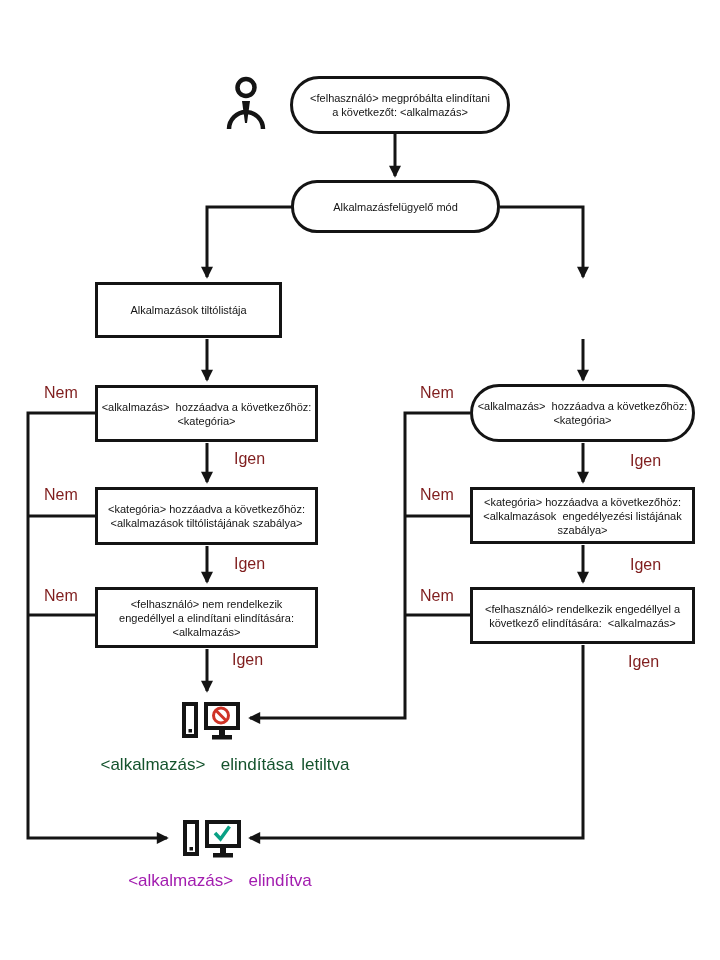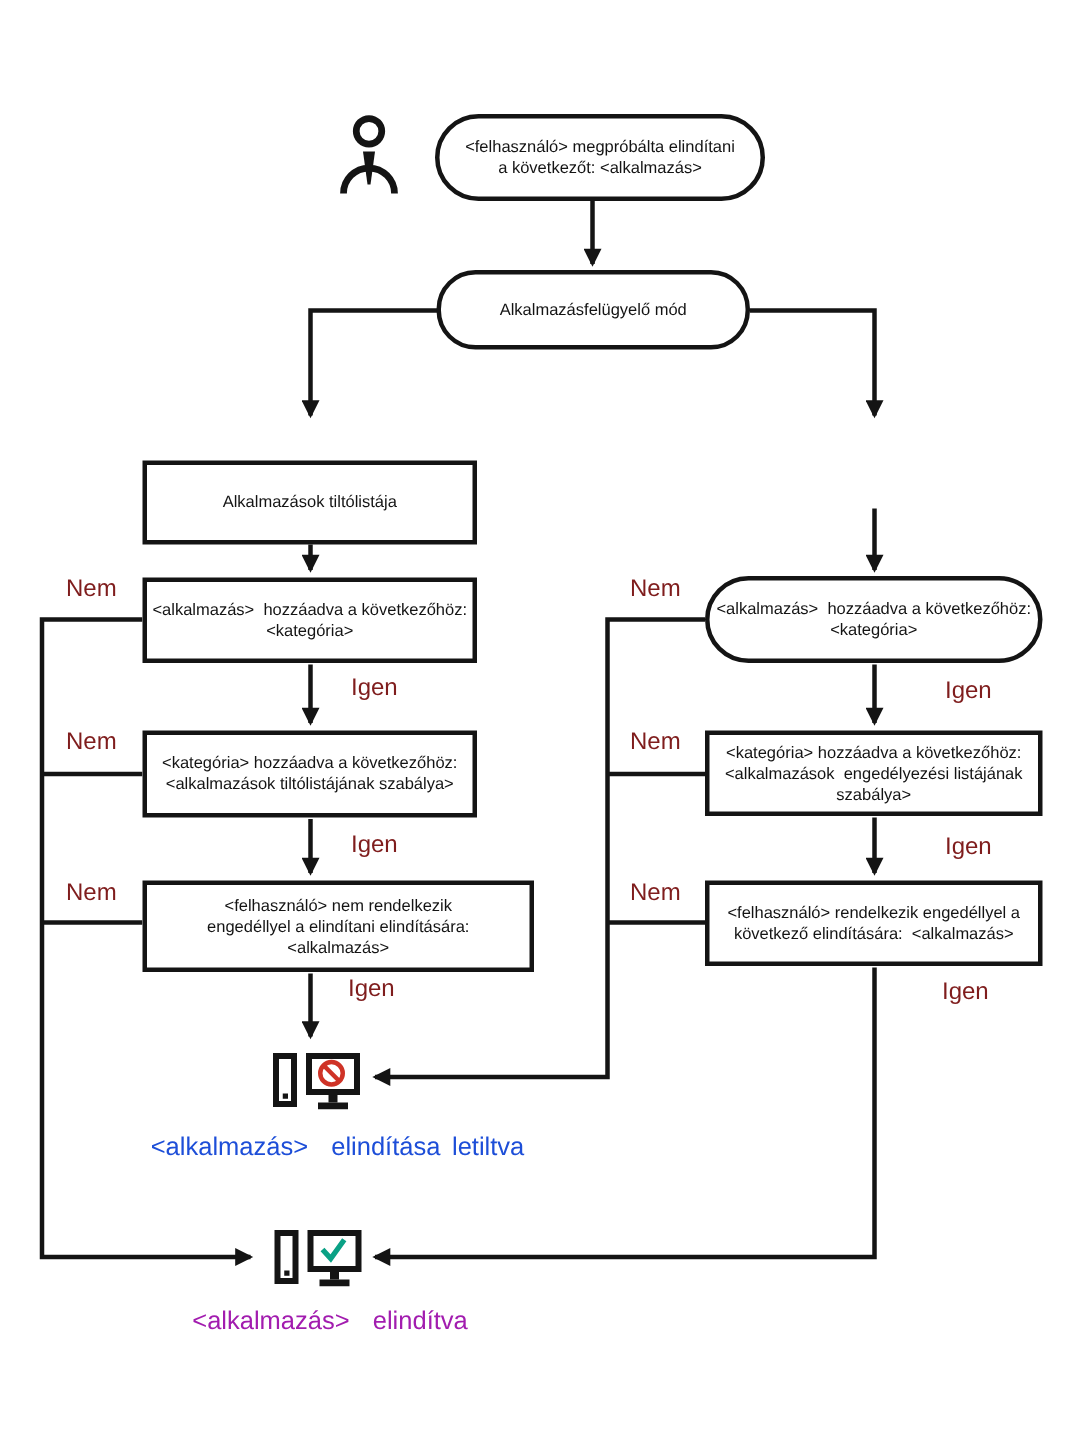--- a/index.html
+++ b/index.html
@@ -14,21 +14,21 @@
   }
   .node span{display:block;white-space:pre-wrap;}
   .stadium{border-radius:29px;}
   .lbl{
     position:absolute;font-size:16px;line-height:18px;color:#7f1d1d;z-index:3;
   }
   .result{
     position:absolute;font-size:17px;line-height:20px;text-align:center;
     word-spacing:3px;white-space:pre-wrap;z-index:3;
   }
-  .result.blocked{color:#1d4ed8;}
+  .result.blocked{color:#14532d;}
   .result.allowed{color:#a21caf;}
   svg{display:block;}
   .abs{position:absolute;z-index:1;}
   .icon{z-index:2;}
 </style>
 </head>
 <body>
 
 <div id="stage">
 
@@ -72,21 +72,21 @@
 
   <div class="node stadium" style="left:291px;top:180px;width:209px;height:53px;border-radius:26px;">
     <span>Alkalmazásfelügyelő mód</span>
   </div>
 
   <div class="node stadium" style="left:290px;top:76px;width:220px;height:58px;">
     <span>&lt;felhasználó&gt; megpróbálta elindítani</span>
     <span>a következőt: &lt;alkalmazás&gt;</span>
   </div>
 
-  <div class="node" style="left:95px;top:282px;width:223px;height:56px;margin-top:25px;">
+  <div class="node" style="left:95px;top:282px;width:187px;height:56px;">
     <span>Alkalmazások tiltólistája</span>
   </div>
 
 
   <div class="node" style="left:95px;top:385px;width:223px;height:57px;">
     <span>&lt;alkalmazás&gt;  hozzáadva a következőhöz:</span>
     <span>&lt;kategória&gt;</span>
   </div>
 
   <div class="node stadium" style="left:470px;top:384px;width:225px;height:58px;">
@@ -98,21 +98,21 @@
     <span>&lt;kategória&gt; hozzáadva a következőhöz:</span>
     <span>&lt;alkalmazások tiltólistájának szabálya&gt;</span>
   </div>
 
   <div class="node" style="left:470px;top:487px;width:225px;height:57px;">
     <span>&lt;kategória&gt; hozzáadva a következőhöz:</span>
     <span>&lt;alkalmazások  engedélyezési listájának</span>
     <span>szabálya&gt;</span>
   </div>
 
-  <div class="node" style="left:95px;top:587px;width:261px;height:61px;">
+  <div class="node" style="left:95px;top:587px;width:223px;height:61px;">
     <span>&lt;felhasználó&gt; nem rendelkezik</span>
     <span>engedéllyel a elindítani elindítására:</span>
     <span>&lt;alkalmazás&gt;</span>
   </div>
 
   <div class="node" style="left:470px;top:587px;width:225px;height:57px;">
     <span>&lt;felhasználó&gt; rendelkezik engedéllyel a</span>
     <span>következő elindítására:  &lt;alkalmazás&gt;</span>
   </div>
 

